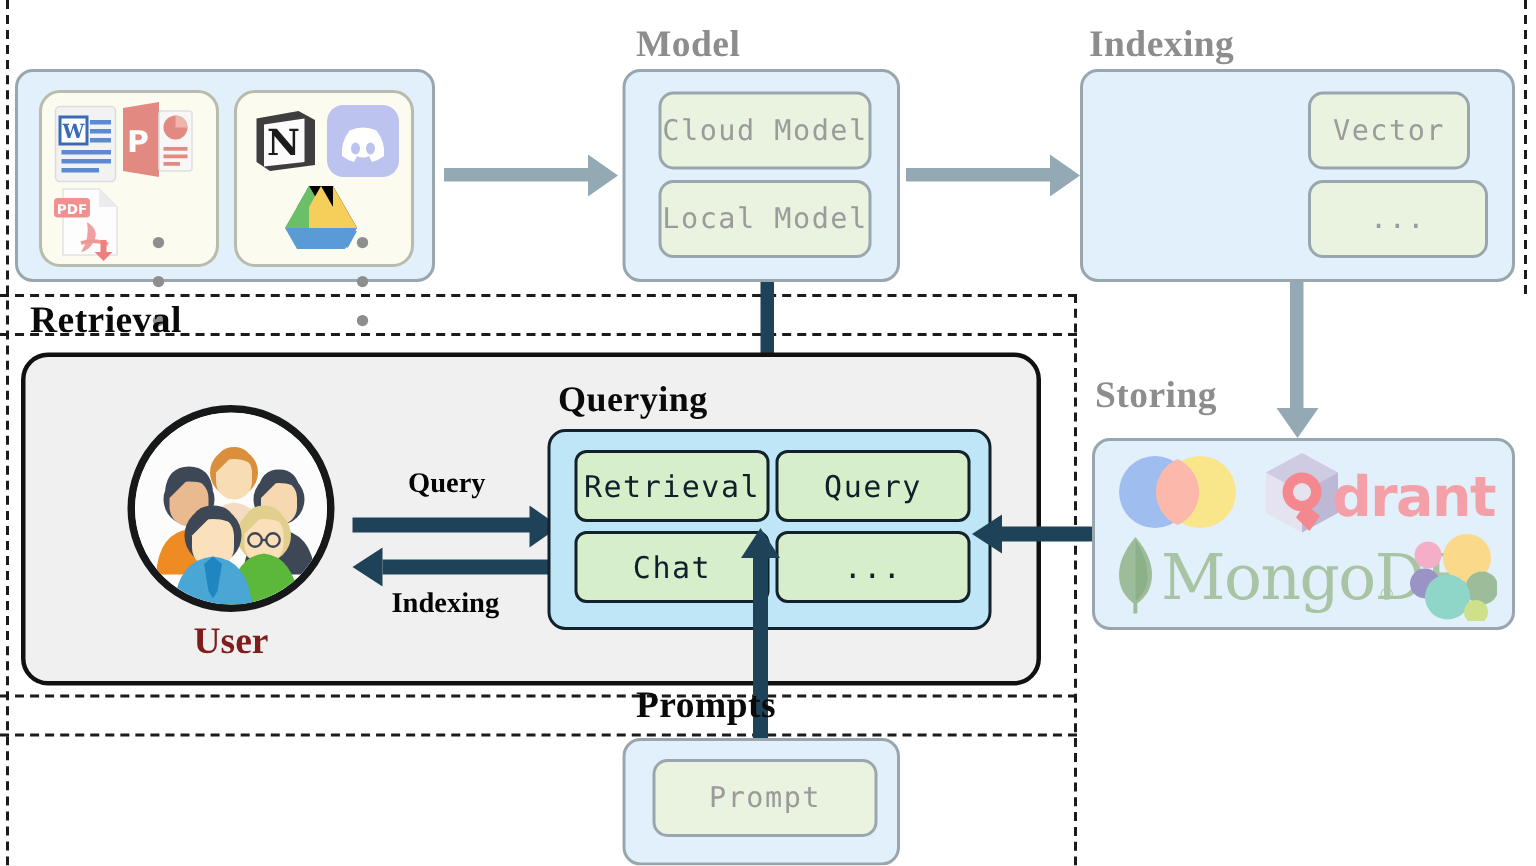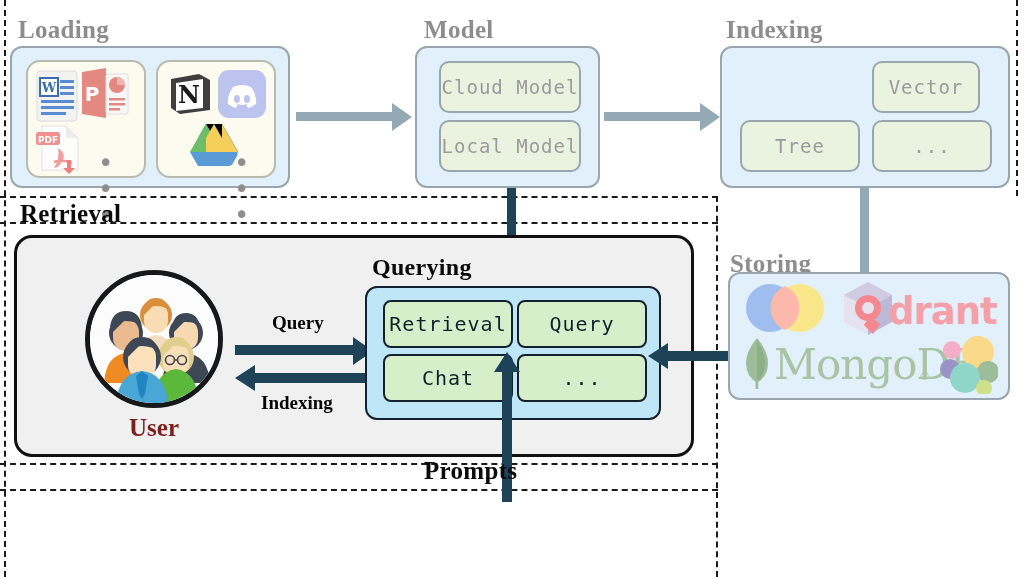--- a/index.html
+++ b/index.html
@@ -117,21 +117,20 @@
 <div class="stage">
 
   <div class="dash dash-v" style="left:4px;top:0;height:577px;"></div>
   <div class="dash dash-h" style="left:0;top:196px;width:718px;"></div>
   <div class="dash dash-h" style="left:0;top:222px;width:718px;"></div>
   <div class="dash dash-h" style="left:0;top:463px;width:718px;"></div>
   <div class="dash dash-h" style="left:0;top:489px;width:718px;"></div>
   <div class="dash dash-v" style="left:716px;top:196px;height:381px;"></div>
   <div class="dash dash-v" style="left:1016px;top:0;height:196px;"></div>
 
-  <div class="sec-title" style="left:18px;top:16px;">Loading</div>
 
   <div class="panel" style="left:10px;top:46px;width:280px;height:142px;">
 
     <div class="subpanel" style="left:14px;top:12px;width:120px;height:118px;">
 
       <svg class="ic" style="left:8px;top:8px;" width="42" height="52" viewBox="0 0 42 52">
         <rect x="1" y="1" width="40" height="50" rx="3" fill="#f2f2f2" stroke="#dcdcdc"></rect>
         <rect x="4" y="8" width="18" height="18" fill="#fff" stroke="#3b6bb5" stroke-width="2"></rect>
         <text x="13" y="22" font-family="DejaVu Serif, serif" font-size="13" font-weight="bold" fill="#3b6bb5" text-anchor="middle">W</text>
         <rect x="24" y="10" width="14" height="3" fill="#5b8ad0"></rect>
@@ -211,21 +210,20 @@
 
   <div class="arrow" style="left:604px;top:103px;width:118px;height:28px;">
     <div class="ah-line" style="left:0;top:9px;width:98px;"></div>
     <div class="ah-head" style="left:96px;top:0;"></div>
   </div>
 
   <div class="sec-title" style="left:726px;top:16px;">Indexing</div>
 
   <div class="panel" style="left:720px;top:46px;width:290px;height:142px;">
     <div class="chip" style="left:150px;top:13px;width:108px;height:52px;">Vector</div>
-    <div class="chip" style="left:18px;top:72px;width:120px;height:52px;">Tree</div>
     <div class="chip" style="left:150px;top:72px;width:120px;height:52px;">...</div>
   </div>
 
   <div class="arrow" style="left:851px;top:188px;width:28px;height:104px;">
     <div class="av-line" style="left:9px;top:0;height:88px;"></div>
     <div class="av-head" style="left:0;top:84px;"></div>
   </div>
 
   <div class="arrow d" style="left:498px;top:188px;width:28px;height:100px;">
     <div class="av-line" style="left:9px;top:0;height:82px;"></div>
@@ -300,21 +298,21 @@
     <div class="ah-head-l" style="left:0;top:0;"></div>
   </div>
 
   <div class="arrow d" style="left:494px;top:352px;width:26px;height:150px;">
     <div class="av-line" style="left:8px;top:18px;height:132px;width:10px;"></div>
     <div class="av-head-u" style="left:0;top:0;"></div>
   </div>
 
   <div class="sec-title" style="left:730px;top:250px;">Storing</div>
 
-  <div class="panel" style="left:728px;top:272px;width:282px;height:128px;">
+  <div class="panel" style="left:728px;top:292px;width:282px;height:128px;">
 
     <svg class="logo" style="left:12px;top:8px;" width="86" height="52" viewBox="0 0 86 52">
       <circle cx="28" cy="26" r="24" fill="#9fbdee"></circle>
       <circle cx="58" cy="26" r="24" fill="#fae68a"></circle>
       <path d="M43 4 a24 24 0 0 0 0 44 a24 24 0 0 0 0 -44z" fill="#fcb9ab"></path>
     </svg>
 
     <svg class="logo" style="left:110px;top:6px;" width="56" height="58" viewBox="0 0 56 58">
       <path d="M28 2 L52 15 L52 42 L28 55 L4 42 L4 15 Z" fill="#e6e3f0"></path>
       <path d="M28 2 L52 15 L28 28 L4 15 Z" fill="#cfcbe2"></path>
@@ -338,14 +336,17 @@
       <circle cx="42" cy="16" r="16" fill="#fad98a"></circle>
       <circle cx="14" cy="33" r="10" fill="#9a93c6"></circle>
       <circle cx="52" cy="36" r="11" fill="#9dbd9a"></circle>
       <circle cx="29" cy="42" r="15" fill="#8fd6c9"></circle>
       <circle cx="48" cy="52" r="8" fill="#cfe08a"></circle>
     </svg>
   </div>
 
   <div class="sec-title dark" style="left:424px;top:457px;text-align:right;">Prompts</div>
 
+  <div class="panel" style="left:415px;top:492px;width:185px;height:85px;">
+    <div class="chip" style="left:18px;top:12px;width:150px;height:52px;">Prompt</div>
+  </div>
 
 </div>
 
 </body></html>

